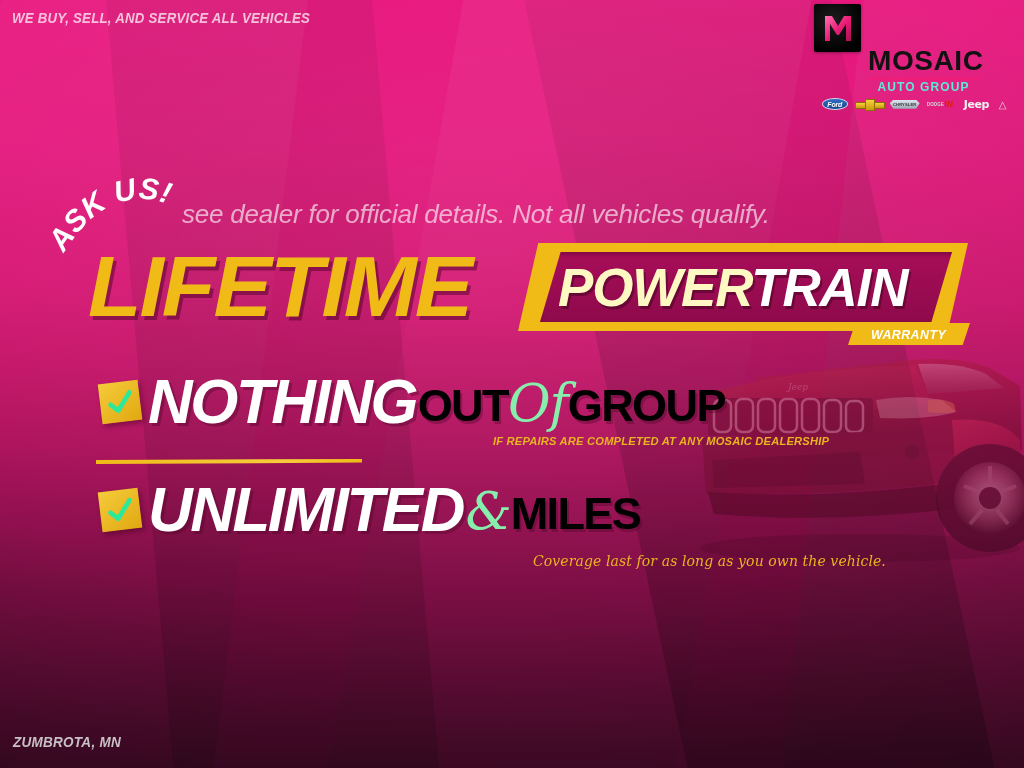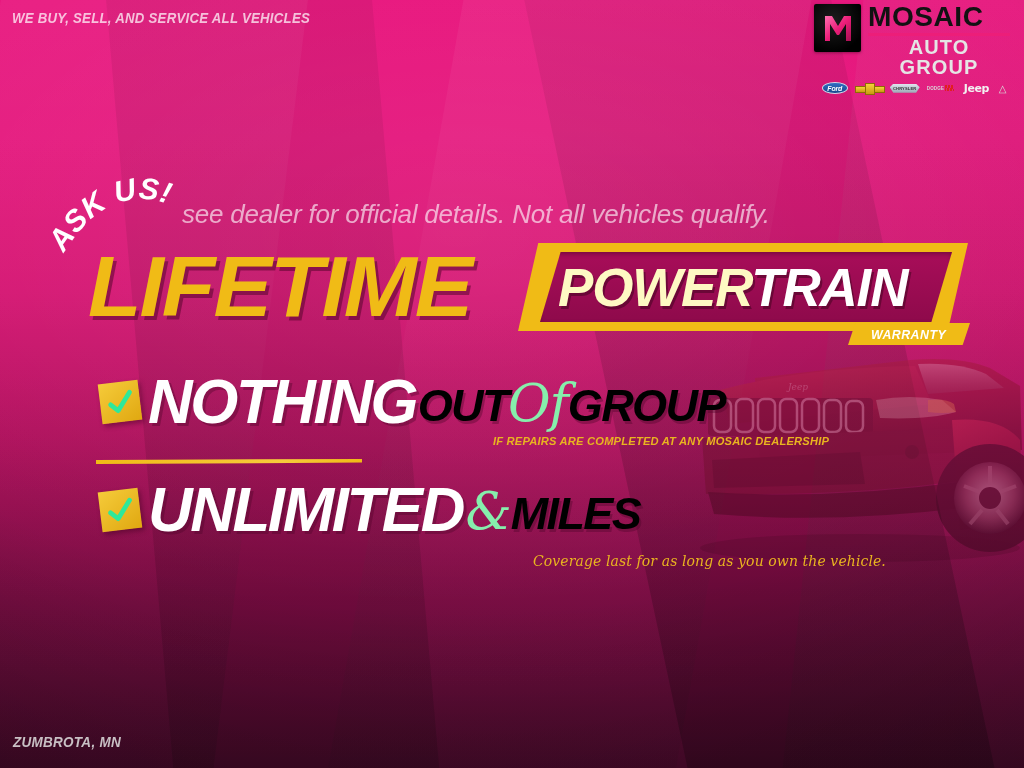--- a/index.html
+++ b/index.html
@@ -70,29 +70,29 @@
   
   #logo{ position:absolute; right:14px; top:4px; width:196px; }
   .logo-main{ display:flex; align-items:flex-start; gap:7px; }
   .logo-mark{
     width:47px; height:48px; flex:none;
     background:radial-gradient(circle at 40% 35%, #1d1d1d, #000 75%);
     border-radius:2px;
     display:flex; align-items:center; justify-content:center;
     box-shadow:0 1px 3px rgba(0,0,0,.35);
   }
-  .logo-words{ padding-top:1px; }
+  .logo-words{ padding-top:1px;margin-top:44px; }
   .logo-mosaic{
     font-size:27px; font-weight:bold; color:#121212;
     letter-spacing:.5px; line-height:.95;
     transform:scaleX(1.04); transform-origin:left center;
   }
   .logo-rule{ height:3px; background:#ec1e79; margin:2px 0 1px; width:100%; }
   .logo-auto{
-    font-size:20px; font-weight:bold; color:#e5e5e5;
+    font-size:12px; font-weight:bold; color:#5eead4;
     letter-spacing:1.1px; line-height:1;
     text-align:center;
   }
   .logo-brands{
     display:flex; align-items:center; justify-content:flex-end;
     gap:7px; margin-top:5px; padding-right:1px;
   }
   .brand{ height:13px; display:flex; align-items:center; }
   .brand-ford{
     width:26px;height:12px;border-radius:50%/50%;
@@ -224,21 +224,21 @@
   .row-text{ position:relative; margin-left:8px; }
 
   .big-white{
     font-size:63px; font-weight:bold; font-style:italic;
     color:#ffffff; line-height:1; letter-spacing:-2.4px;
     text-shadow:3px 3px 0 rgba(80,4,42,.38);
     white-space:nowrap;
     transform:scaleX(.98); transform-origin:left top;
   }
   .mid-line{
-    font-size:45px; font-weight:bold; font-style:italic;
+    font-size:45px; font-weight:bold; 
     line-height:1; letter-spacing:-1.6px; white-space:nowrap;
     text-shadow:2px 3px 0 rgba(80,4,42,.38);
   }
   .script-green{
     color:#86efac;
     font-family:"DejaVu Serif", serif;
     font-style:italic;
     font-size:52px;
     letter-spacing:-1px;
   }

